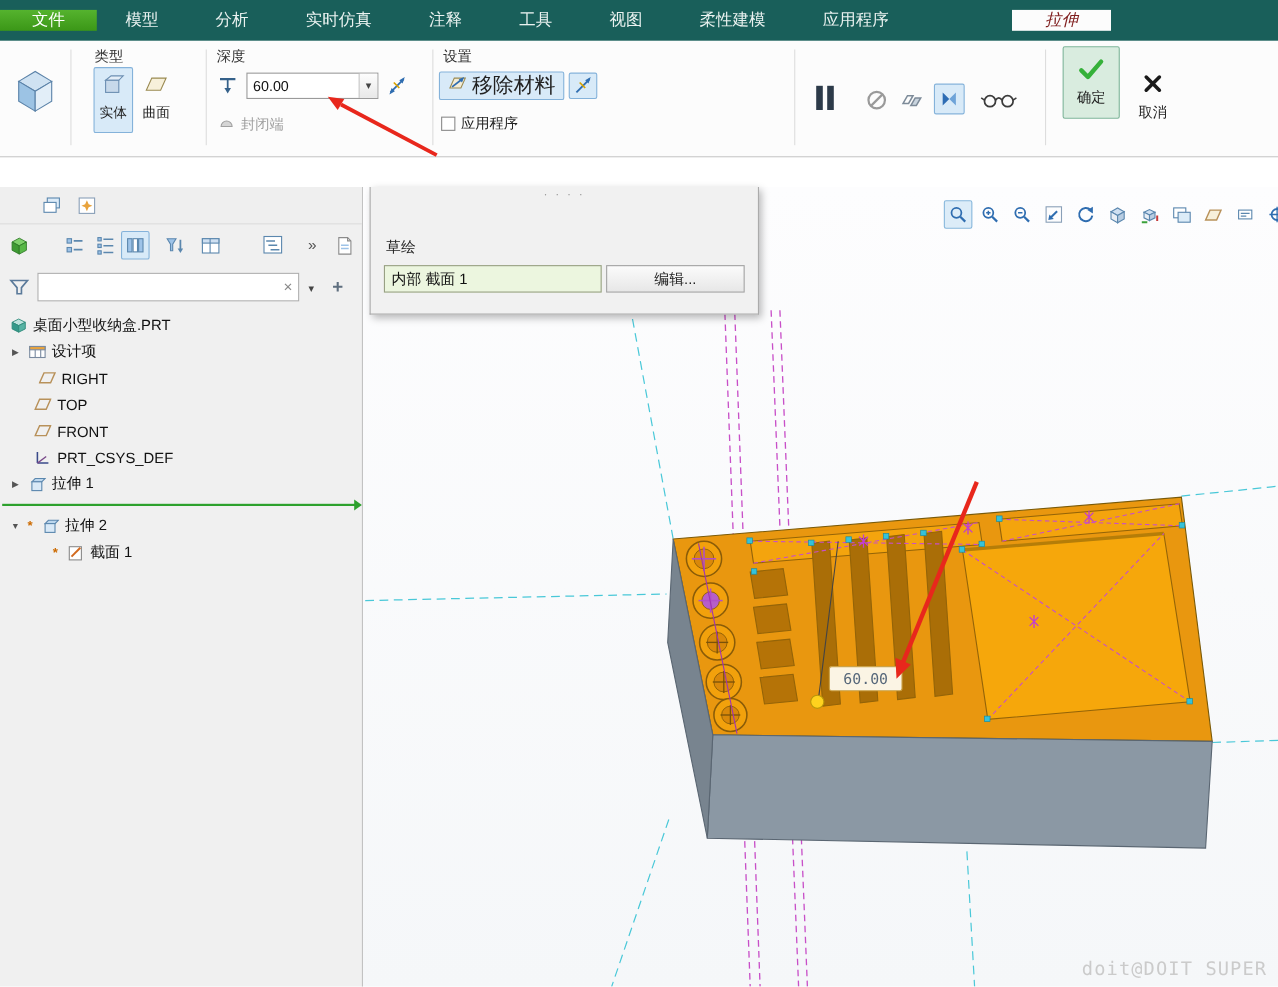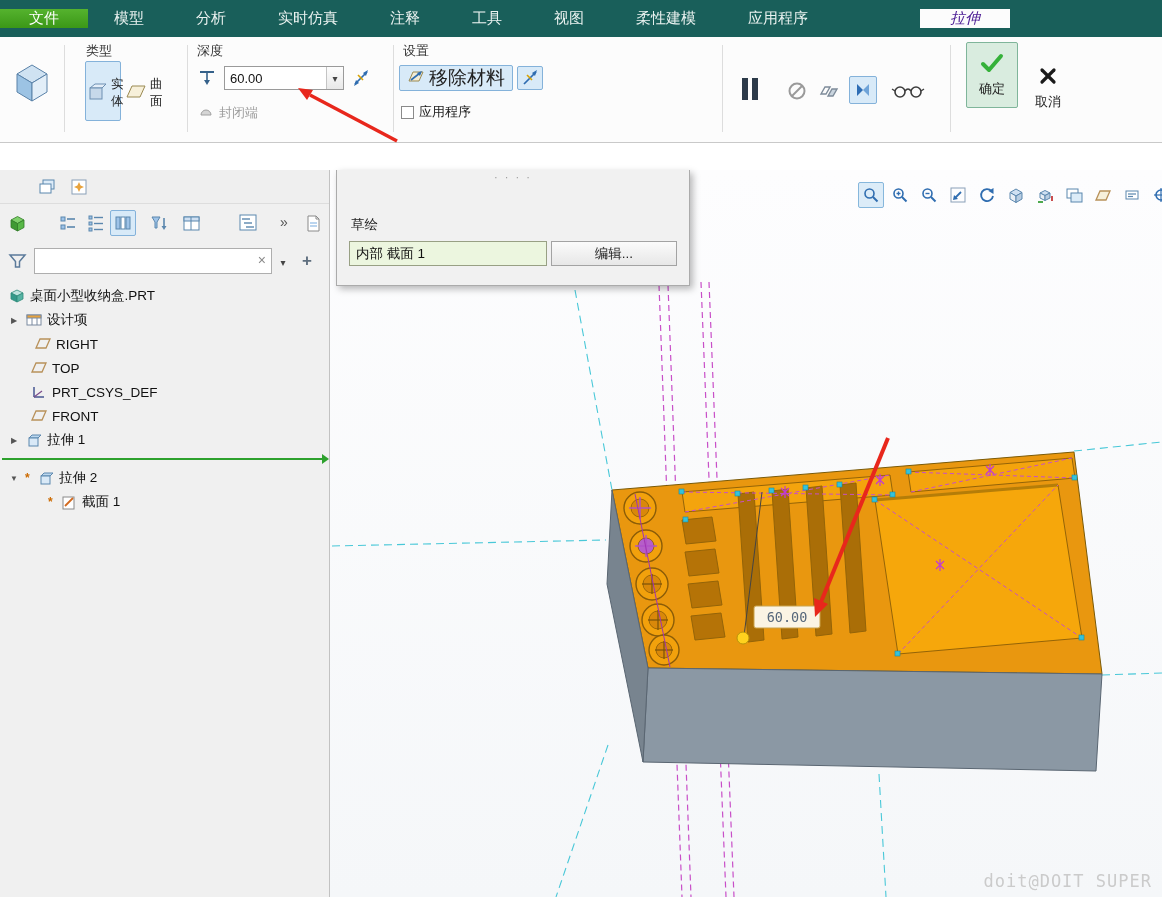--- a/index.html
+++ b/index.html
@@ -4,29 +4,29 @@
 <style>
   *{margin:0;padding:0;box-sizing:border-box}
   html,body{width:1162px;height:897px;overflow:hidden}
   body{font-family:"Liberation Sans","DejaVu Sans",sans-serif;font-size:13px;color:#222;background:#fff}
   #app{position:relative;width:1162px;height:897px;overflow:hidden}
 
   
   #menubar{position:absolute;left:0;top:0;width:100%;height:37px;background:#195f5a;display:flex;align-items:center;z-index:30}
   .mtab{display:flex;align-items:center;padding:0 26px;color:#eaf2f0;font-size:15px;cursor:pointer;white-space:nowrap}
   .mtab.file{background:linear-gradient(#55b32e,#3b9717);padding:0 29px;color:#fff}
-  .mtab.active{background:#fcfcfc;color:#4c1d95;font-style:italic;margin-left:auto;padding:0 30px}
+  .mtab.active{background:#fcfcfc;color:#7f1d1d;font-style:italic;margin-left:auto;padding:0 30px}
   .mtab-end{width:152px;background:#195f5a}
 
   
   #ribbon{position:absolute;top:37px;left:0;width:100%;height:106px;background:#fcfcfc;border-bottom:1px solid #c9c9c9;z-index:25}
   .rlabel{position:absolute;top:5px;font-size:13px;color:#333}
   .vsep{position:absolute;top:8px;bottom:10px;width:1px;background:#ddd}
   .feat-icon{position:absolute;left:6px;top:16px;width:52px;height:58px;display:flex;align-items:center;justify-content:center}
-  .big-btn{position:absolute;display:flex;flex-direction:row;align-items:center;justify-content:flex-start;gap:3px;width:36px;height:60px;padding-top:4px;font-size:12.5px;color:#222;cursor:pointer;border:1px solid transparent;border-radius:2px}
+  .big-btn{position:absolute;display:flex;flex-direction:column;align-items:center;justify-content:flex-start;gap:3px;width:36px;height:60px;padding-top:4px;font-size:12.5px;color:#222;cursor:pointer;border:1px solid transparent;border-radius:2px}
   .big-btn.sel{background:#d8eaf8;border-color:#84b2da}
   .rrow{position:absolute;display:flex;align-items:center;gap:4px}
   .combo{display:flex;align-items:center;width:120px;height:24px;background:#fff;border:1px solid #9a9a9a}
   .combo input{flex:1;min-width:0;border:none;outline:none;padding:0 5px;font-size:13px;font-family:inherit;color:#111;background:transparent}
   .combo .caret{width:17px;height:100%;display:flex;align-items:center;justify-content:center;border-left:1px solid #c4c4c4;color:#444;font-size:10px;cursor:pointer;background:linear-gradient(#fdfdfd,#e8e8e8)}
   .tool-btn{display:flex;align-items:center;justify-content:center;width:26px;height:24px;border:1px solid transparent;border-radius:2px;cursor:pointer}
   .tool-btn.sel{background:#d8eaf8;border-color:#84b2da}
   .chk-row{position:absolute;display:flex;align-items:center;gap:5px;font-size:13px;color:#222;cursor:pointer}
   .chk-row.dis{color:#9c9c9c;cursor:default}
   .chkbox{width:13px;height:13px;background:#fff;border:1px solid #8a8a8a;display:inline-block}
@@ -370,34 +370,34 @@
         <span class="tico">
           <svg width="16" height="16" viewBox="0 0 16 16">
               <polygon points="1,12 5,3 15,3 11,12" fill="none" stroke="#b8915a" stroke-width="1.3"></polygon>
             </svg>
         </span>
         <span>TOP</span>
       </div>
       <div class="trow" style="padding-left:30px">
         <span class="tico">
           <svg width="16" height="16" viewBox="0 0 16 16">
+              <polygon points="1,12 5,3 15,3 11,12" fill="none" stroke="#b8915a" stroke-width="1.3"></polygon>
+            </svg>
+        </span>
+        <span>FRONT</span>
+      </div>
+      <div class="trow" style="padding-left:30px">
+        <span class="tico">
+          <svg width="16" height="16" viewBox="0 0 16 16">
             <line x1="3" y1="13" x2="13" y2="13" stroke="#3a4a8a" stroke-width="1.4"></line>
             <line x1="3" y1="13" x2="3" y2="3" stroke="#3a4a8a" stroke-width="1.4"></line>
             <line x1="3" y1="13" x2="11" y2="7" stroke="#7a4a8a" stroke-width="1.2"></line>
           </svg>
         </span>
         <span>PRT_CSYS_DEF</span>
-      </div>
-      <div class="trow" style="padding-left:30px">
-        <span class="tico">
-          <svg width="16" height="16" viewBox="0 0 16 16">
-              <polygon points="1,12 5,3 15,3 11,12" fill="none" stroke="#b8915a" stroke-width="1.3"></polygon>
-            </svg>
-        </span>
-        <span>FRONT</span>
       </div>
       <div class="trow" style="padding-left:8px">
         <span class="exp">▶</span>
         <span class="tico">
           <svg width="16" height="16" viewBox="0 0 16 16">
             <polygon points="3,6 6,3 15,3 12,6" fill="#bcd7ee" stroke="#5b87ae"></polygon>
             <rect x="3" y="6" width="9" height="8" fill="#d9e9f7" stroke="#5b87ae"></rect>
           </svg>
         </span>
         <span>拉伸 1</span>

